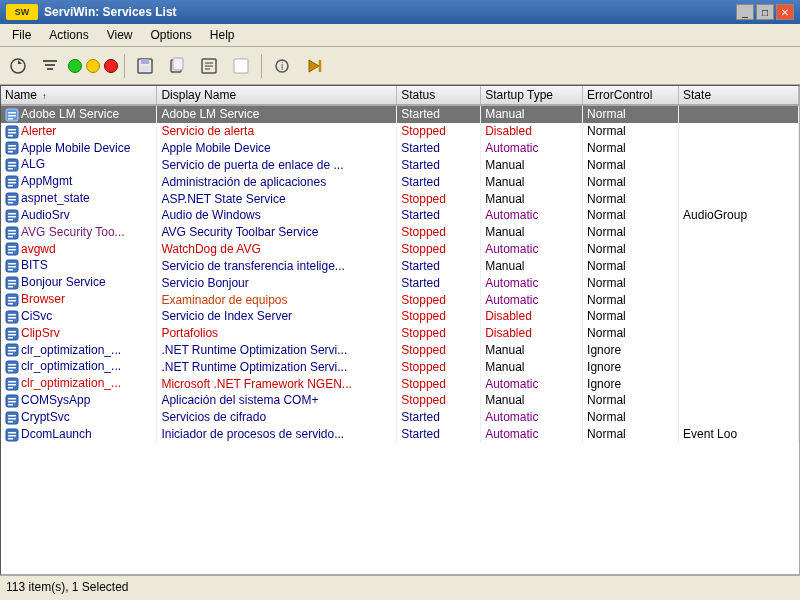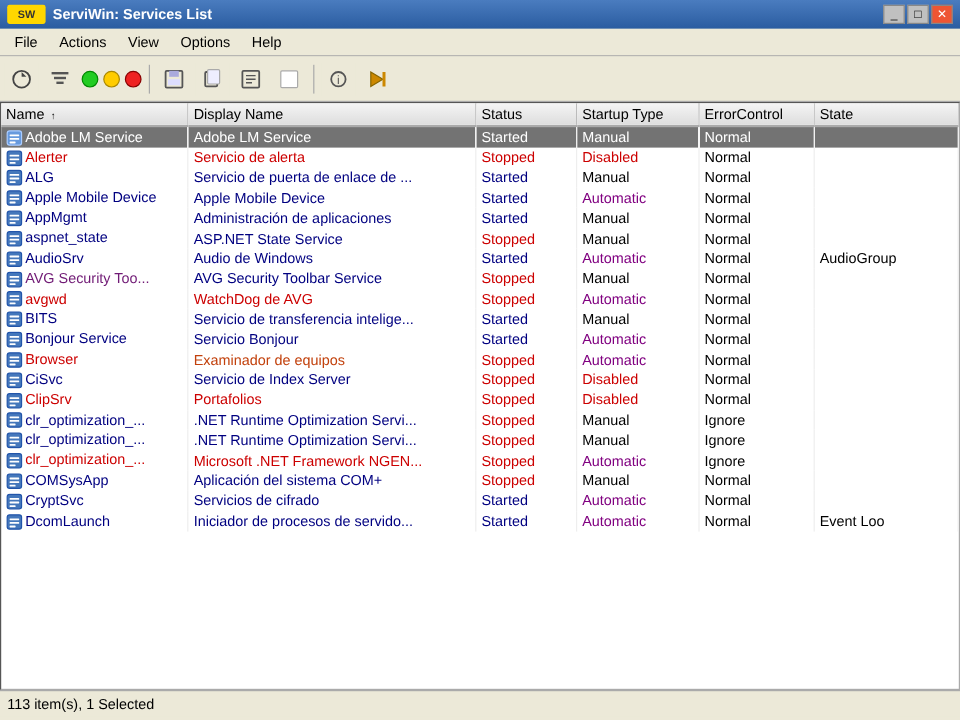--- a/index.html
+++ b/index.html
@@ -272,37 +272,37 @@
             <td class="col-startup" style="color: rgb(204, 0, 0);">Disabled</td>
             <td class="col-error" style="color: rgb(0, 0, 0);">Normal</td>
             <td class="col-group" style="color: rgb(0, 0, 0);"></td>
           </tr>
           <tr>
             <td class="col-name"><svg width="14" height="14" viewBox="0 0 14 14" style="vertical-align:middle;margin-right:2px">
     <rect x="1" y="1" width="12" height="12" rx="2" fill="#4477bb" stroke="#2255aa" stroke-width="1"></rect>
     <rect x="3" y="4" width="8" height="1.5" fill="white" rx="0.5"></rect>
     <rect x="3" y="7" width="8" height="1.5" fill="white" rx="0.5"></rect>
     <rect x="3" y="10" width="5" height="1.5" fill="white" rx="0.5"></rect>
+  </svg><span style="color:#000080">Apple Mobile Device</span></td>
+            <td class="col-display" style="color: rgb(0, 0, 128);">Apple Mobile Device</td>
+            <td class="col-status" style="color: rgb(0, 0, 128);">Started</td>
+            <td class="col-startup" style="color: rgb(128, 0, 128);">Automatic</td>
+            <td class="col-error" style="color: rgb(0, 0, 0);">Normal</td>
+            <td class="col-group" style="color: rgb(0, 0, 0);"></td>
+          </tr>
+          <tr>
+            <td class="col-name"><svg width="14" height="14" viewBox="0 0 14 14" style="vertical-align:middle;margin-right:2px">
+    <rect x="1" y="1" width="12" height="12" rx="2" fill="#4477bb" stroke="#2255aa" stroke-width="1"></rect>
+    <rect x="3" y="4" width="8" height="1.5" fill="white" rx="0.5"></rect>
+    <rect x="3" y="7" width="8" height="1.5" fill="white" rx="0.5"></rect>
+    <rect x="3" y="10" width="5" height="1.5" fill="white" rx="0.5"></rect>
   </svg><span style="color:#000080">ALG</span></td>
             <td class="col-display" style="color: rgb(0, 0, 128);">Servicio de puerta de enlace de ...</td>
             <td class="col-status" style="color: rgb(0, 0, 128);">Started</td>
             <td class="col-startup" style="color: rgb(0, 0, 0);">Manual</td>
-            <td class="col-error" style="color: rgb(0, 0, 0);">Normal</td>
-            <td class="col-group" style="color: rgb(0, 0, 0);"></td>
-          </tr>
-          <tr>
-            <td class="col-name"><svg width="14" height="14" viewBox="0 0 14 14" style="vertical-align:middle;margin-right:2px">
-    <rect x="1" y="1" width="12" height="12" rx="2" fill="#4477bb" stroke="#2255aa" stroke-width="1"></rect>
-    <rect x="3" y="4" width="8" height="1.5" fill="white" rx="0.5"></rect>
-    <rect x="3" y="7" width="8" height="1.5" fill="white" rx="0.5"></rect>
-    <rect x="3" y="10" width="5" height="1.5" fill="white" rx="0.5"></rect>
-  </svg><span style="color:#000080">Apple Mobile Device</span></td>
-            <td class="col-display" style="color: rgb(0, 0, 128);">Apple Mobile Device</td>
-            <td class="col-status" style="color: rgb(0, 0, 128);">Started</td>
-            <td class="col-startup" style="color: rgb(128, 0, 128);">Automatic</td>
             <td class="col-error" style="color: rgb(0, 0, 0);">Normal</td>
             <td class="col-group" style="color: rgb(0, 0, 0);"></td>
           </tr>
           <tr>
             <td class="col-name"><svg width="14" height="14" viewBox="0 0 14 14" style="vertical-align:middle;margin-right:2px">
     <rect x="1" y="1" width="12" height="12" rx="2" fill="#4477bb" stroke="#2255aa" stroke-width="1"></rect>
     <rect x="3" y="4" width="8" height="1.5" fill="white" rx="0.5"></rect>
     <rect x="3" y="7" width="8" height="1.5" fill="white" rx="0.5"></rect>
     <rect x="3" y="10" width="5" height="1.5" fill="white" rx="0.5"></rect>
   </svg><span style="color:#000080">AppMgmt</span></td>

